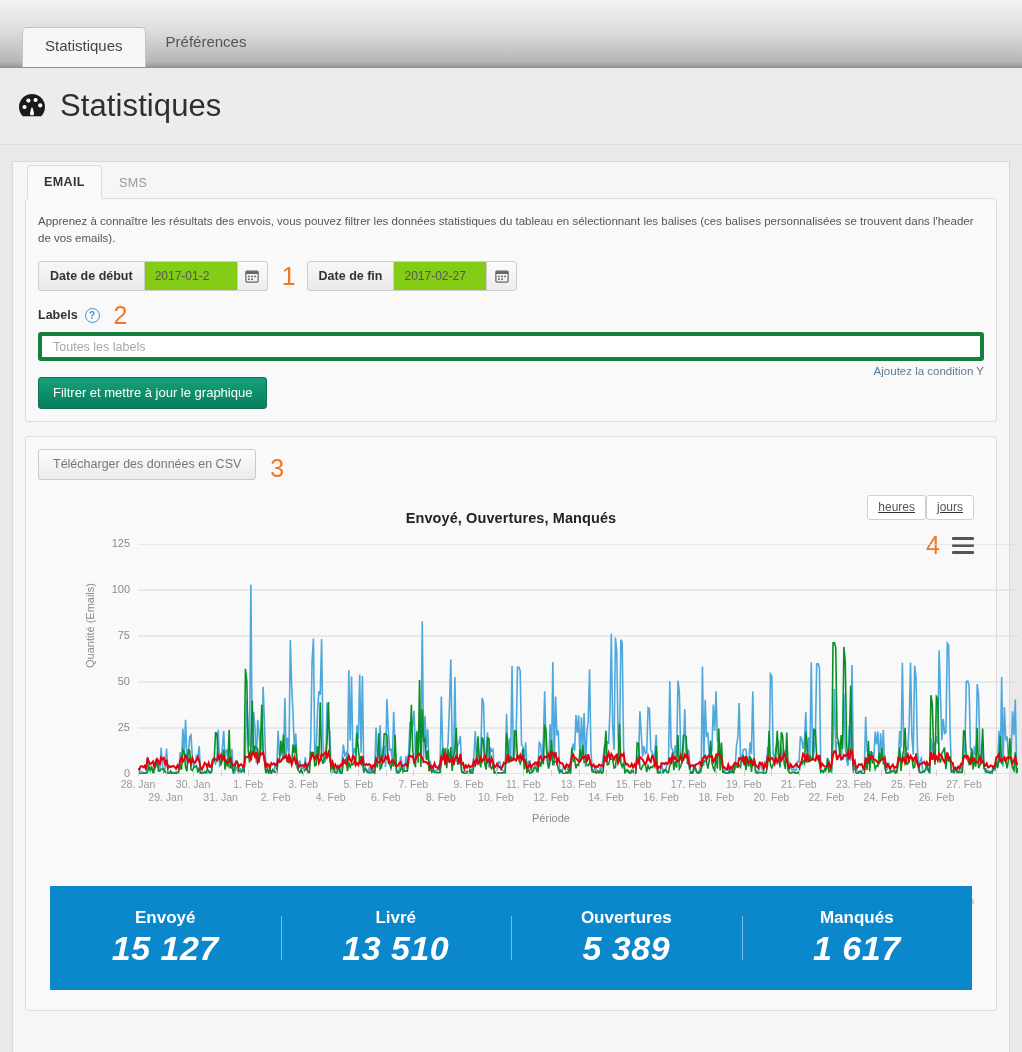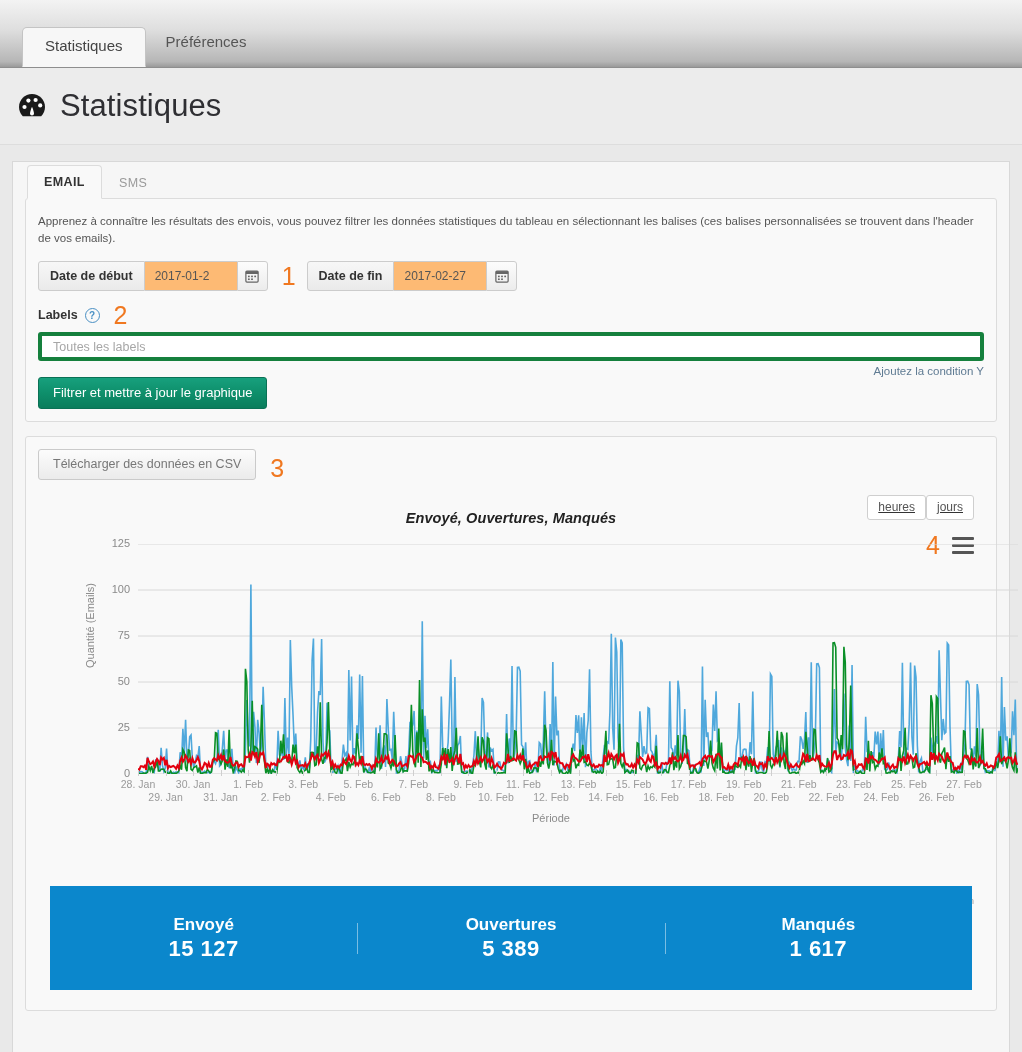--- a/index.html
+++ b/index.html
@@ -92,21 +92,21 @@
   .input-group { display:flex; align-items:stretch; height:30px; }
   .ig-addon {
     background:linear-gradient(to bottom,#f7f7f7,#eaeaea);
     border:1px solid #ccc;
     border-radius:3px 0 0 3px;
     font-size:12.5px; font-weight:bold; color:#333;
     display:flex; align-items:center; padding:0 11px;
     white-space:nowrap;
   }
   .ig-input {
-    background:#fdba74; border:1px solid #ccc; border-left:none; border-right:none;
+    background:#84cc16; border:1px solid #ccc; border-left:none; border-right:none;
     font-size:12px; color:#555;
     display:flex; align-items:center; padding:0 10px; width:92px;
     font-family:"Liberation Sans", sans-serif;
   }
   .ig-btn {
     background:linear-gradient(to bottom,#fcfcfc,#ececec);
     border:1px solid #ccc; border-radius:0 3px 3px 0;
     display:flex; align-items:center; justify-content:center;
     width:31px; cursor:pointer;
   }
@@ -161,21 +161,21 @@
   .tbtn {
     background:#fff; border:1px solid #cfcfcf; border-radius:3px;
     font-size:12px; color:#555; padding:4px 10px 5px 10px; cursor:pointer;
   }
   #burgerrow { position:absolute; right:22px; top:96px; display:flex; align-items:center; }
   #burger { width:22px; height:17px; display:flex; flex-direction:column; justify-content:space-between; cursor:pointer; }
   #burger span { display:block; height:3px; background:#555; border-radius:1px; }
 
   #charttitle {
     text-align:center; font-size:14.5px; font-weight:bold; color:#222;
-    margin-top:30px; letter-spacing:.1px;font-style:italic;
+    margin-top:30px; letter-spacing:.1px;
   }
 
   
   #plotwrap { position:relative; height:300px; margin-top:18px; }
   #ylabel {
     position:absolute; left:46px; top:124px;
     transform:rotate(-90deg); transform-origin:left top;
     font-size:11px; color:#8a8a8a; white-space:nowrap;
   }
   .ytick { position:absolute; right:0; font-size:11px; color:#8a8a8a; text-align:right; width:34px; }
@@ -195,21 +195,21 @@
   #stats {
     position:absolute; left:24px; right:24px; bottom:20px;
     height:104px; background:#0b87cc; display:flex; align-items:center;
   }
   .stat { flex:1; text-align:center; color:#fff; position:relative; }
   .stat + .stat::before {
     content:""; position:absolute; left:0; top:8px; bottom:8px;
     width:1px; background:rgba(255,255,255,.45);
   }
   .stat-lbl { font-size:17px; font-weight:bold; margin-bottom:1px; }
-  .stat-val { font-size:22px; font-weight:bold; letter-spacing:.5px; }
+  .stat-val { font-size:34px; font-weight:bold; letter-spacing:.5px;font-style:italic; }
 </style>
 </head>
 <body>
 
 <div id="topnav">
   <div class="navtab active">Statistiques</div>
   <div class="navtab">Préférences</div>
 </div>
 
 <div id="pagehead">
@@ -422,20 +422,24 @@
     </div>
 
     <div id="credit">Highcharts.com</div>
 
     <div id="stats">
       <div class="stat">
         <div class="stat-lbl">Envoyé</div>
         <div class="stat-val">15 127</div>
       </div>
       <div class="stat">
+        <div class="stat-lbl">Livré</div>
+        <div class="stat-val">13 510</div>
+      </div>
+      <div class="stat">
         <div class="stat-lbl">Ouvertures</div>
         <div class="stat-val">5 389</div>
       </div>
       <div class="stat">
         <div class="stat-lbl">Manqués</div>
         <div class="stat-val">1 617</div>
       </div>
     </div>
 
   </div>

